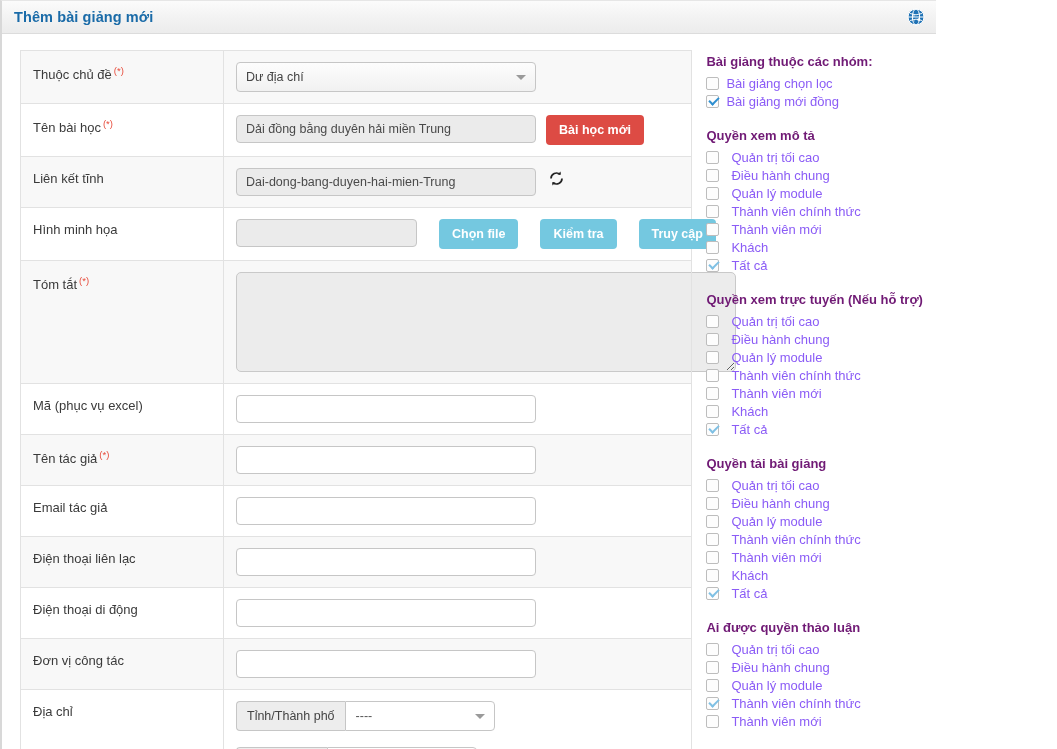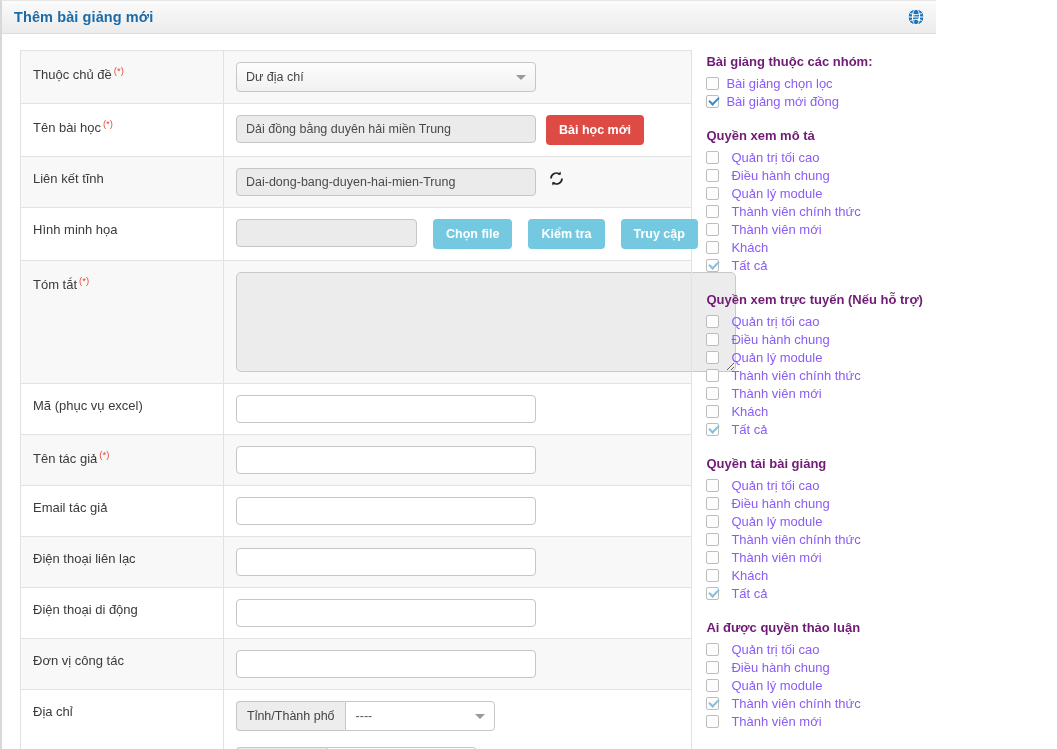--- a/index.html
+++ b/index.html
@@ -144,21 +144,21 @@
     color: #ffffff;
     cursor: pointer;
     vertical-align: top;
     white-space: nowrap;
     font-weight: bold;
   }
   .btn-red { background: #dd4b44; }
   .btn-blue { background: #74c8e0; }
 
   .inline-row { display: flex; align-items: flex-start; gap: 10px; }
-  .inline-row.gap6 { gap: 16px; }
+  .inline-row.gap6 { gap: 22px; }
 
   .refresh-icon {
     width: 20px; height: 20px;
     display: inline-flex; align-items: center; justify-content: center;
     cursor: pointer;
   }
 
   
   .addon-group {
     display: inline-flex;

